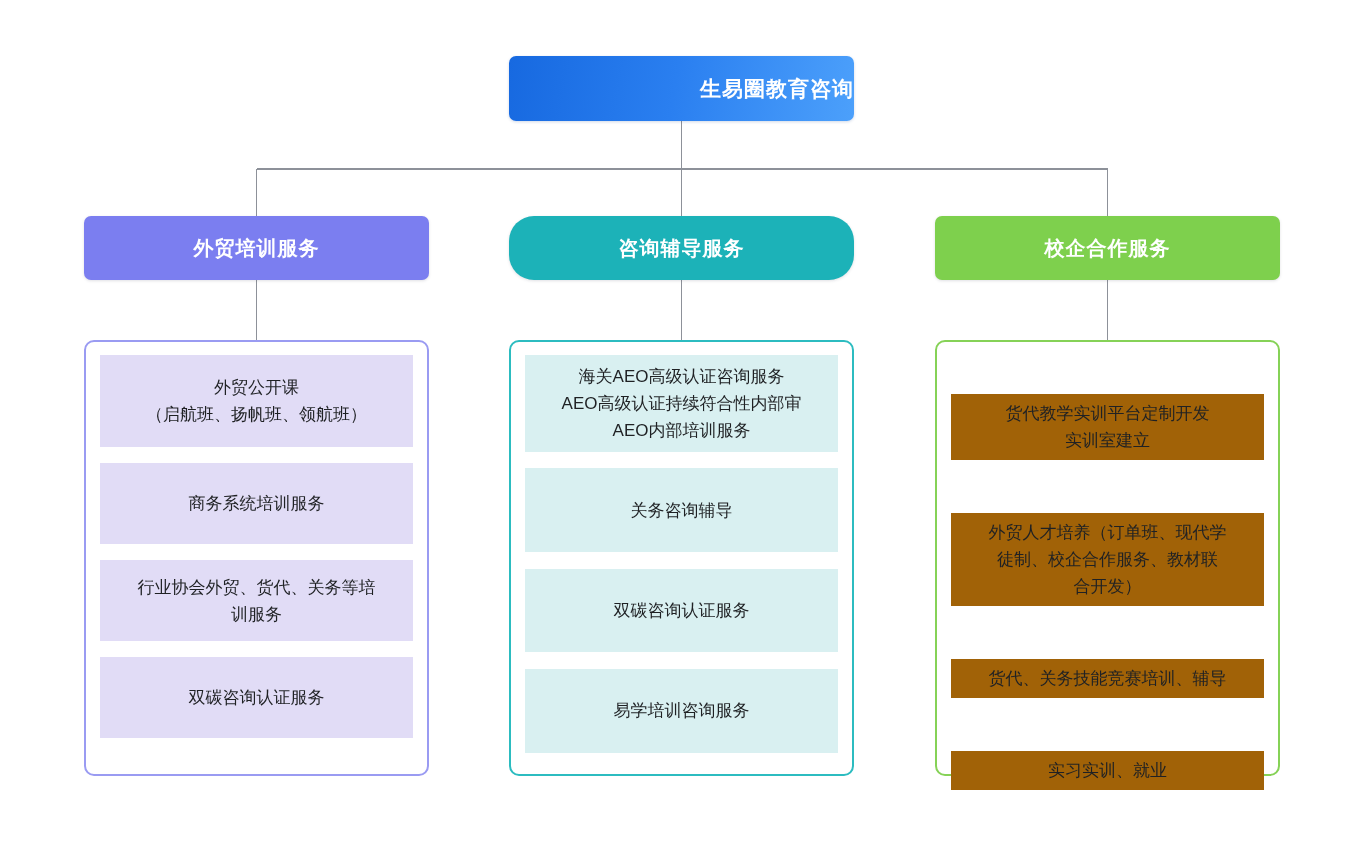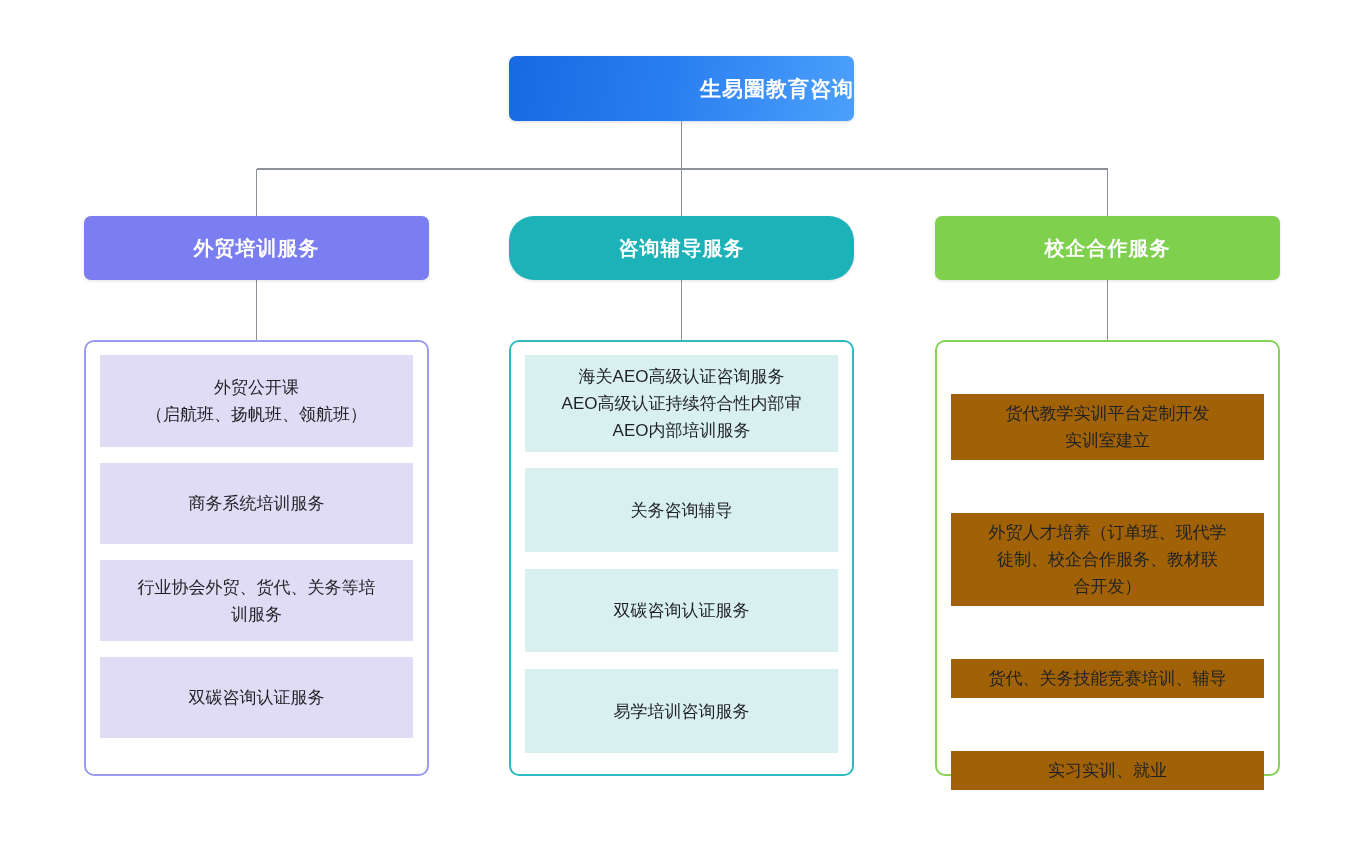--- a/index.html
+++ b/index.html
@@ -115,21 +115,21 @@
   .col1 .leaf { background: #d9f0f1; }
   .col2 .leaf { background: #a16207; margin-top: 39px; }
 
   
   .col0 .leaf.h2 { height: 92px; margin-bottom: 16px; }
   .col0 .leaf.h1 { height: 81px; margin-bottom: 16px; }
   .col0 .leaf.last { margin-bottom: 0; }
 
   .col1 .leaf.h3 { height: 105px; margin-bottom: 16px; }
   .col1 .leaf.h1 { height: 90px; margin-bottom: 17px; }
-  .col1 .leaf.last { margin-bottom: 8px; }
+  .col1 .leaf.last { margin-bottom: 8px; font-family: Liberation Mono, monospace; }
 
   .col2 .leaf.h2 { height: 82px; margin-bottom: 14px; }
   .col2 .leaf.h3 { height: 101px; margin-bottom: 14px; }
   .col2 .leaf.h1 { height: 66px; margin-bottom: 14px; }
   .col2 .leaf.last { height: 84px; margin-bottom: 0; }
 </style>
 </head>
 <body>
 
 <div id="diagram">

